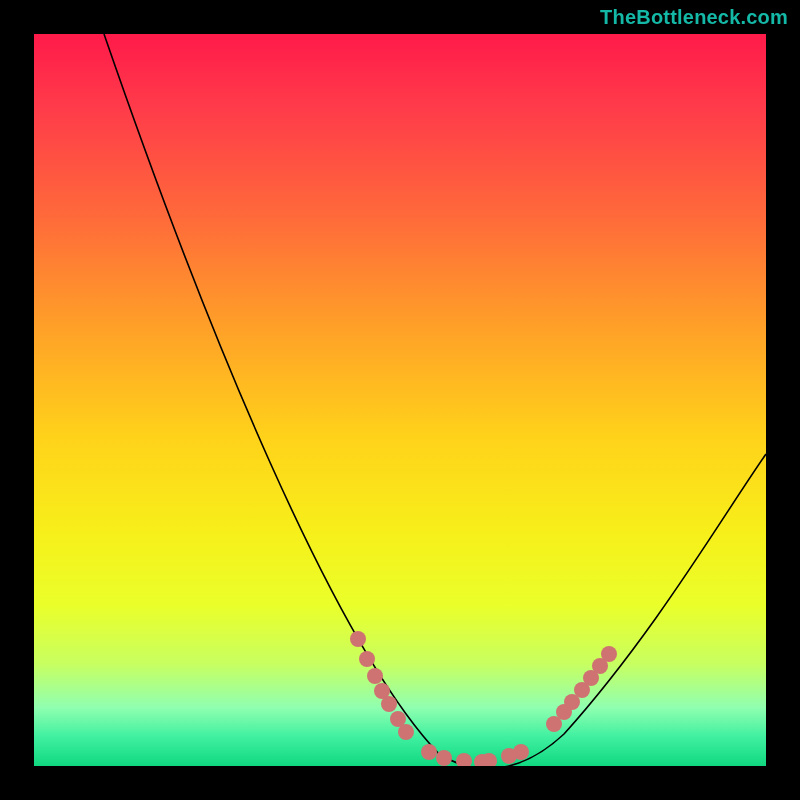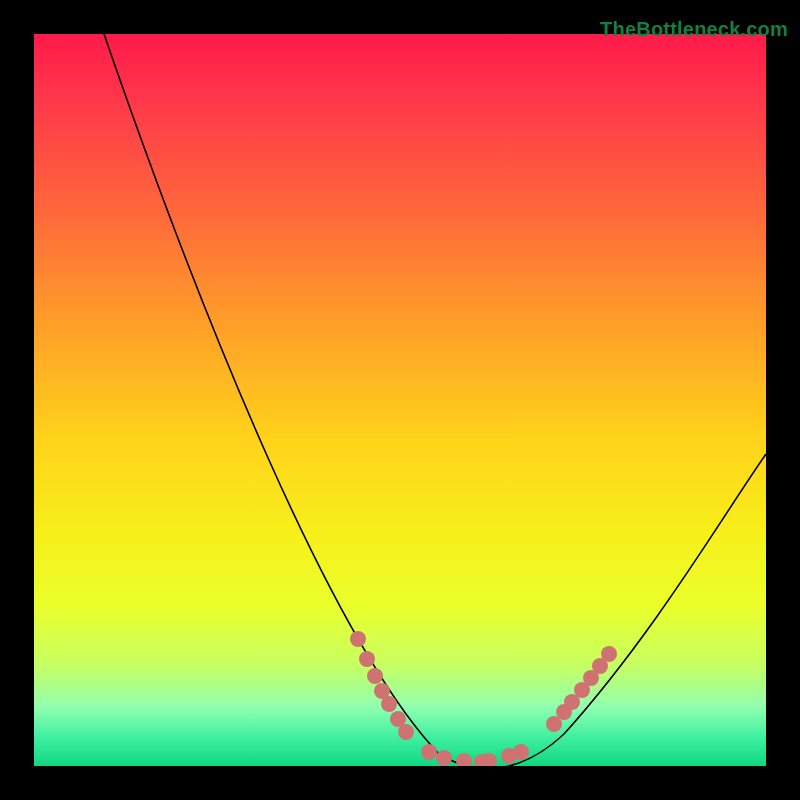--- a/index.html
+++ b/index.html
@@ -36,24 +36,23 @@
       #10d880 100%
     );
   }
   .watermark {
     position: absolute;
     top: 6px;
     right: 12px;
     font-family: Arial, Helvetica, sans-serif;
     font-size: 20px;
     font-weight: bold;
-    color: #15803d;
+    color: #14b8a6;
     letter-spacing: 0.2px;
     user-select: none;
-    margin-top: 12px;
   }
   svg.curve {
     position: absolute;
     left: 0;
     top: 0;
     width: 732px;
     height: 732px;
   }
   .curve-path {
     fill: none;

